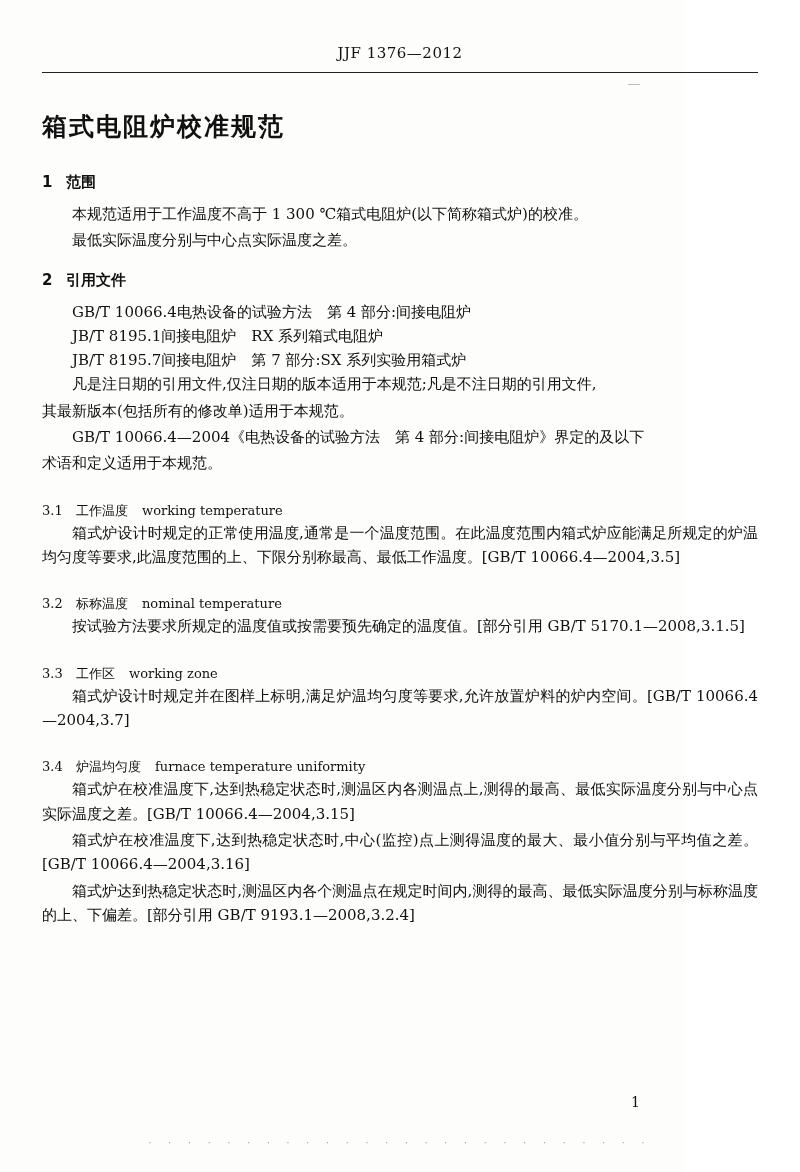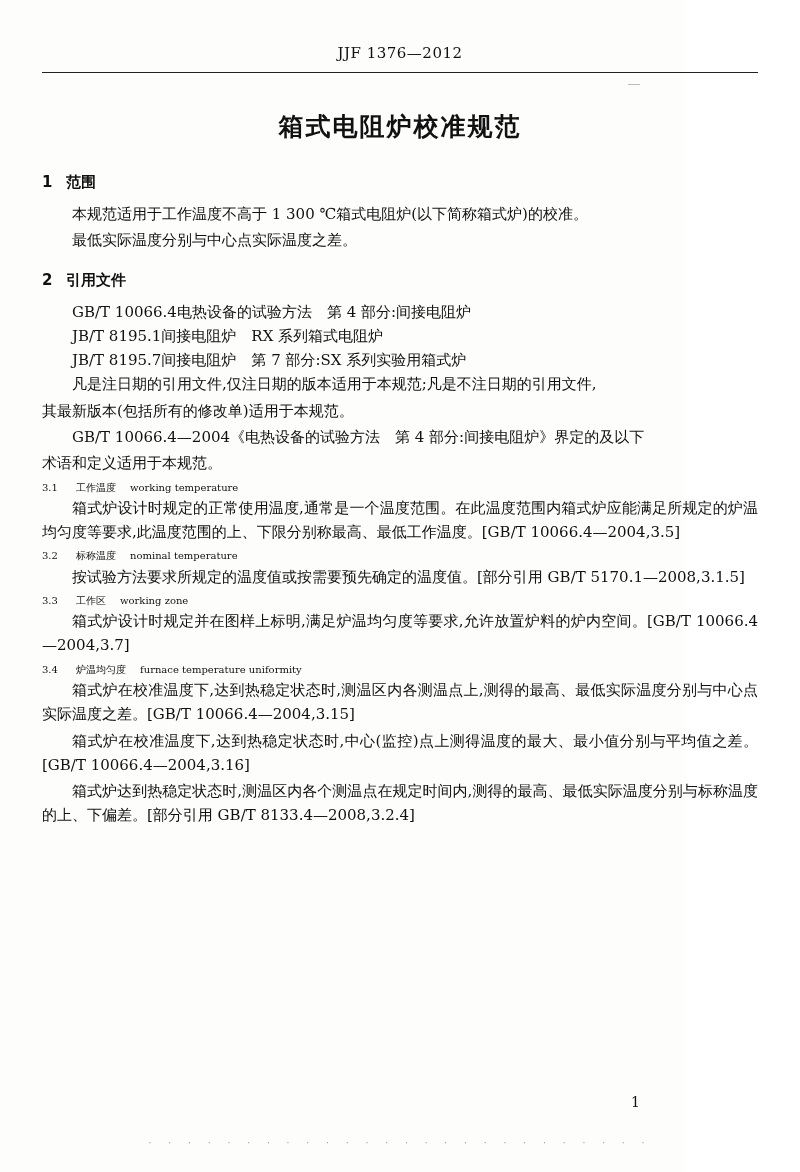--- a/index.html
+++ b/index.html
@@ -39,21 +39,20 @@
     width: 716px;
     border-top: 1px solid #222;
   }
   .content {
     position: absolute;
     top: 96px;
     left: 42px;
     width: 716px;
   }
   .doc-title {
-    text-align: center;
     font-size: 25px;
     font-weight: bold;
     letter-spacing: 2px;
     margin: 14px 0 30px 0;
     font-family: "DejaVu Sans", "Liberation Sans", sans-serif;
   }
   .sec-head {
     font-size: 15px;
     font-weight: bold;
     margin: 18px 0 10px 0;
@@ -66,23 +65,23 @@
   p {
     margin: 0 0 2px 0;
     font-size: 15px;
     line-height: 1.62;
     text-align: justify;
   }
   p.indent {
     text-indent: 30px;
   }
   .term {
-    font-size: 10px;
+    font-size: 13px;
     line-height: 1.62;
-    margin: 4px 0 0 0;
+    margin: 24px 0 0 0;
   }
   .term .tnum {
     display: inline-block;
     min-width: 34px;
   }
   .term .cn {
     margin-right: 14px;
   }
   .term .en {
     font-family: "DejaVu Serif", "Liberation Serif", serif;
@@ -172,20 +171,20 @@
     </div>
     <p class="indent">箱式炉设计时规定并在图样上标明,满足炉温均匀度等要求,允许放置炉料的炉内空间。[GB/T 10066.4—2004,3.7]</p>
 
     <div class="term">
       <span class="tnum">3.4</span><span class="cn">炉温均匀度</span><span class="en">furnace temperature uniformity</span>
     </div>
     <p class="indent">箱式炉在校准温度下,达到热稳定状态时,测温区内各测温点上,测得的最高、最低实际温度分别与中心点实际温度之差。[GB/T 10066.4—2004,3.15]</p>
 
     <p class="indent">箱式炉在校准温度下,达到热稳定状态时,中心(监控)点上测得温度的最大、最小值分别与平均值之差。[GB/T 10066.4—2004,3.16]</p>
 
-    <p class="indent">箱式炉达到热稳定状态时,测温区内各个测温点在规定时间内,测得的最高、最低实际温度分别与标称温度的上、下偏差。[部分引用 GB/T 8133.4—2008,3.2.4]</p>
+    <p class="indent">箱式炉达到热稳定状态时,测温区内各个测温点在规定时间内,测得的最高、最低实际温度分别与标称温度的上、下偏差。[部分引用 GB/T 9193.1—2008,3.2.4]</p>
 
   </div>
 
   <div class="pagenum">1</div>
   <div class="dots">·  ·  ·  ·  ·  ·  ·  ·  ·  ·  ·  ·  ·  ·  ·  ·  ·  ·  ·  ·  ·  ·  ·  ·  ·  ·</div>
 
 </div>
 
 </body></html>

